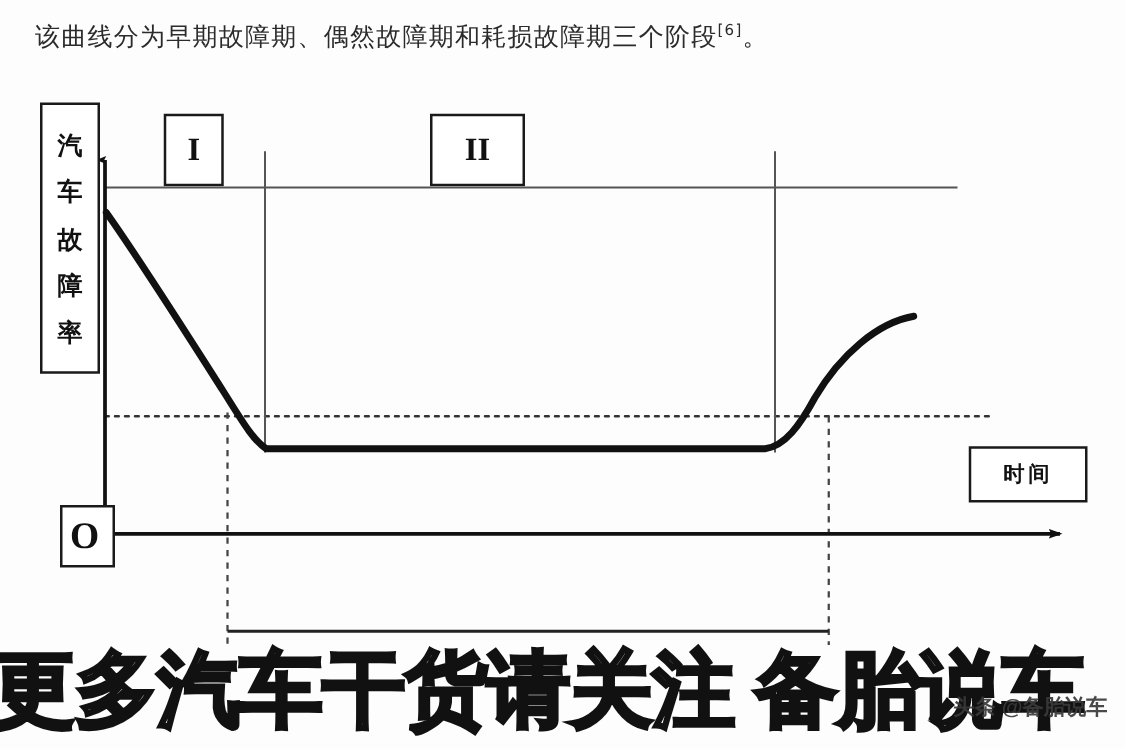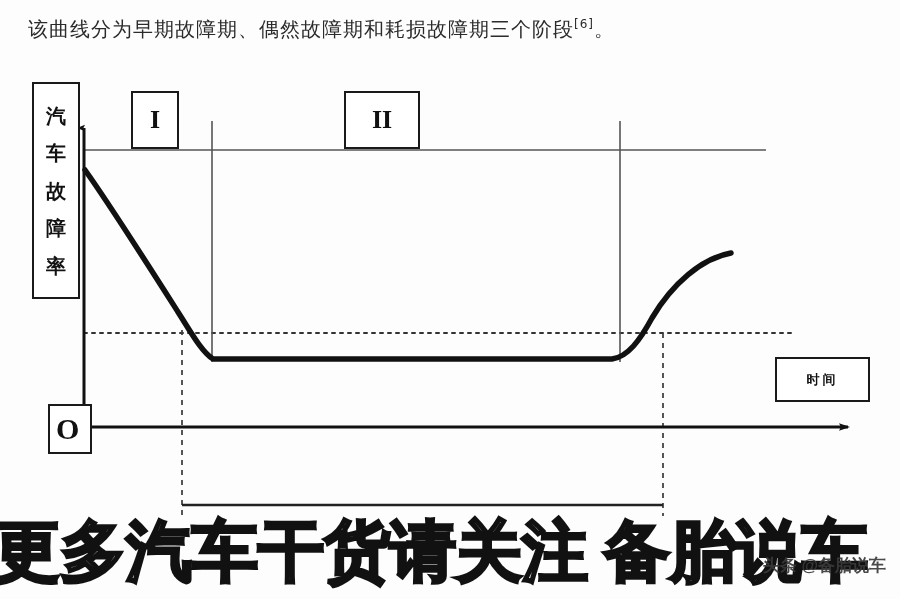--- a/index.html
+++ b/index.html
@@ -59,21 +59,21 @@
   }
   .roman {
     font-family: "Liberation Serif", serif;
     font-weight: bold;
     font-size: 26px;
     letter-spacing: 0px;
   }
   .cn {
     font-family: Liberation Sans, sans-serif;
     font-weight: bold;
-    font-size: 13px;
+    font-size: 17px;
     letter-spacing: 3px;
   }
 
   #box-I   { left: 131px; top: 91px;  width: 48px;  height: 58px; }
   #box-II  { left: 344px; top: 91px;  width: 76px;  height: 58px; }
   #box-III { left: 649px; top: 91px;  width: 50px;  height: 58px; }
   #box-IV  { left: 376px; top: 447px; width: 72px;  height: 58px; }
 
   #box-time {
     left: 775px; top: 357px; width: 95px; height: 45px;

